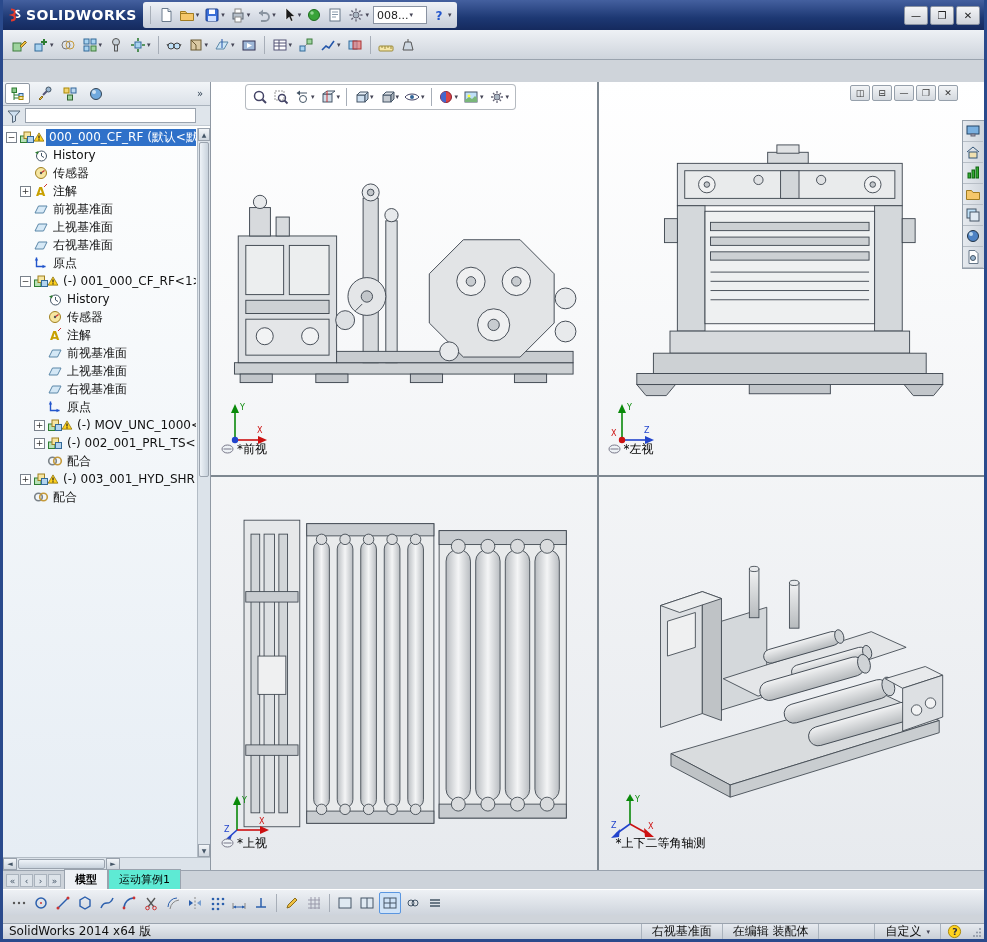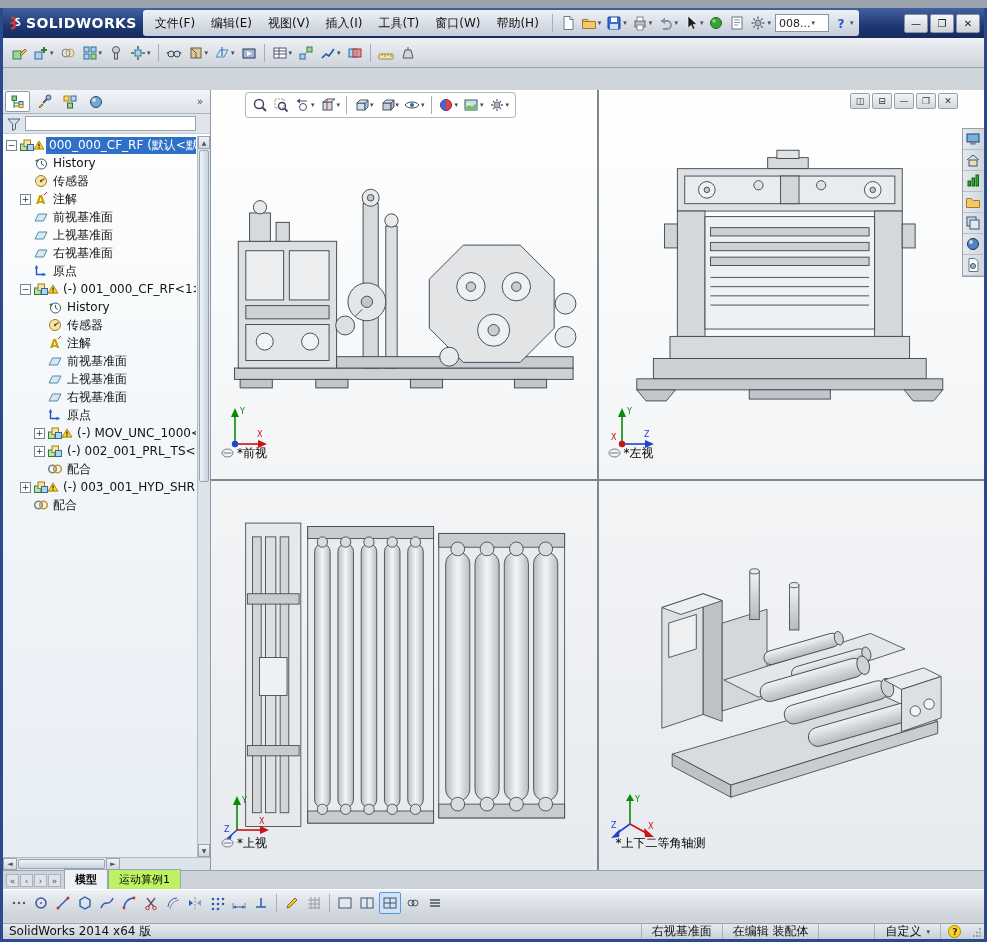--- a/index.html
+++ b/index.html
@@ -1,17 +1,17 @@
 <!DOCTYPE html>
 <html><head>
 <meta charset="utf-8">
 <style>
   *{margin:0;padding:0;box-sizing:border-box;font-family:"DejaVu Sans","Liberation Sans",sans-serif;}
   html,body{width:987px;height:942px;overflow:hidden;background:#9aa3ae;}
-  .window{position:absolute;inset:0;border:3px solid #2a4a8c;border-top:none;background:#cfd4da;margin-top:8px;}
+  .window{position:absolute;inset:0;border:3px solid #2a4a8c;border-top:none;background:#cfd4da;}
 
   
   .titlebar{position:absolute;left:0;top:0;right:0;height:30px;background:linear-gradient(#44609f,#1d3873 60%,#152a5e);display:flex;align-items:center;padding:0 4px;gap:6px;}
   .brand{display:flex;align-items:center;gap:3px;color:#fff;font-weight:bold;font-size:14px;letter-spacing:.4px;white-space:nowrap;}
   .band{display:flex;align-items:center;height:26px;background:linear-gradient(#eef1f6,#c6cdd9);border-radius:3px;padding:0 4px;gap:2px;}
   .menubar{display:flex;}
   .menu-item{padding:0 8px;font-size:12px;color:#111;height:22px;line-height:22px;white-space:nowrap;}
   .tbtn{display:inline-flex;align-items:center;height:22px;padding:1px 2px;border-radius:2px;}
   .tbtn.active{background:#cfe3f8;border:1px solid #5a96e0;}
   .dd{font-size:7px;color:#445;margin-left:1px;}
@@ -66,21 +66,21 @@
   .headsup{position:absolute;left:34px;top:2px;height:26px;display:flex;align-items:center;background:rgba(255,255,255,.6);border:1px solid rgba(120,130,140,.55);border-radius:4px;padding:0 4px;gap:1px;z-index:5;}
   .vp-controls{position:absolute;right:26px;top:3px;display:flex;gap:2px;z-index:5;}
   .vpbtn{width:20px;height:16px;background:linear-gradient(#f2f4f6,#d4d9df);border:1px solid #96a0ab;font-size:9px;display:flex;align-items:center;justify-content:center;border-radius:2px;color:#333;}
   .taskpane{position:absolute;right:0;top:38px;width:22px;background:linear-gradient(90deg,#e6eaef,#cfd5dc);border:1px solid #96a0ab;border-right:none;z-index:6;}
   .tp-item{width:20px;height:21px;display:flex;align-items:center;justify-content:center;border-bottom:1px solid #b7bec6;}
 
   
   .bottombar{position:absolute;left:0;right:0;bottom:50px;height:19px;background:#cdd3da;border-top:1px solid #9aa3ae;display:flex;align-items:flex-end;font-size:11px;padding-left:2px;}
   .tab-nav{display:flex;align-items:center;gap:1px;padding:0 3px 2px 1px;}
   .navbtn{width:13px;height:13px;text-align:center;color:#456;font-size:9px;line-height:12px;border:1px solid #aab3bd;background:#dde3e9;}
-  .mtab{padding:2px 10px;border:1px solid #9aa3ae;border-bottom:none;background:#bef264;font-size:11px;white-space:nowrap;}
+  .mtab{padding:2px 10px;border:1px solid #9aa3ae;border-bottom:none;background:#5eead4;font-size:11px;white-space:nowrap;}
   .mtab.active{background:#eef1f5;font-weight:bold;}
   .sketchbar{position:absolute;left:0;right:0;bottom:24px;height:26px;background:linear-gradient(#eef1f5,#ced4dc);border-top:1px solid #fff;display:flex;align-items:center;padding:0 6px;gap:2px;}
   .statusbar{position:absolute;left:0;right:0;bottom:0;height:16px;background:linear-gradient(#e7ebf0,#c9cfd7);border-top:1px solid #9aa3ae;display:flex;align-items:stretch;font-size:12px;color:#111;}
   .sb-left{flex:1;display:flex;align-items:center;padding-left:6px;}
   .sb-cell{padding:0 10px;border-left:1px solid #aab3bd;display:flex;align-items:center;white-space:nowrap;}
   .sb-gap{width:56px;border-left:1px solid #aab3bd;}
   .sb-combo{display:flex;align-items:center;gap:4px;}
   .grip{width:16px;display:flex;align-items:flex-end;justify-content:flex-end;padding:2px;}
 </style>
 </head>
@@ -92,29 +92,20 @@
     <div class="brand">
       <span class="ico">
         <svg viewBox="0 0 16 16" width="18" height="18">
             <path d="M4 2.5c5 0 5 4.5 1.5 5.5C9 9 9 13.5 4 13.5" fill="none" stroke="#e23b2e" stroke-width="2.1"></path>
             <path d="M12.5 3.8c-2.6-1-4.6.6-2.6 2.2l2 1.5c2 1.6 0 3.4-2.8 2.4" fill="none" stroke="#fff" stroke-width="1.6"></path>
           </svg>
       </span>
       <span>SOLIDWORKS</span>
     </div>
     <div class="band">
-      <div class="menubar" id="menubar">
-          <span class="menu-item">文件(F)</span>
-          <span class="menu-item">编辑(E)</span>
-          <span class="menu-item">视图(V)</span>
-          <span class="menu-item">插入(I)</span>
-          <span class="menu-item">工具(T)</span>
-          <span class="menu-item">窗口(W)</span>
-          <span class="menu-item">帮助(H)</span>
-        </div>
       <span class="tsep"></span>
       <div id="quick-tools" style="display:flex;align-items:center;gap:1px;">
           <span class="tbtn">
             <span class="ico">
               <svg viewBox="0 0 16 16" width="16" height="16">
                 <path d="M4 1.5h6l3 3v10H4z" fill="#fff" stroke="#6b7b8d"></path>
                 <path d="M10 1.5v3h3" fill="#dfe8f2" stroke="#6b7b8d"></path>
               </svg>
             </span>
           </span>

